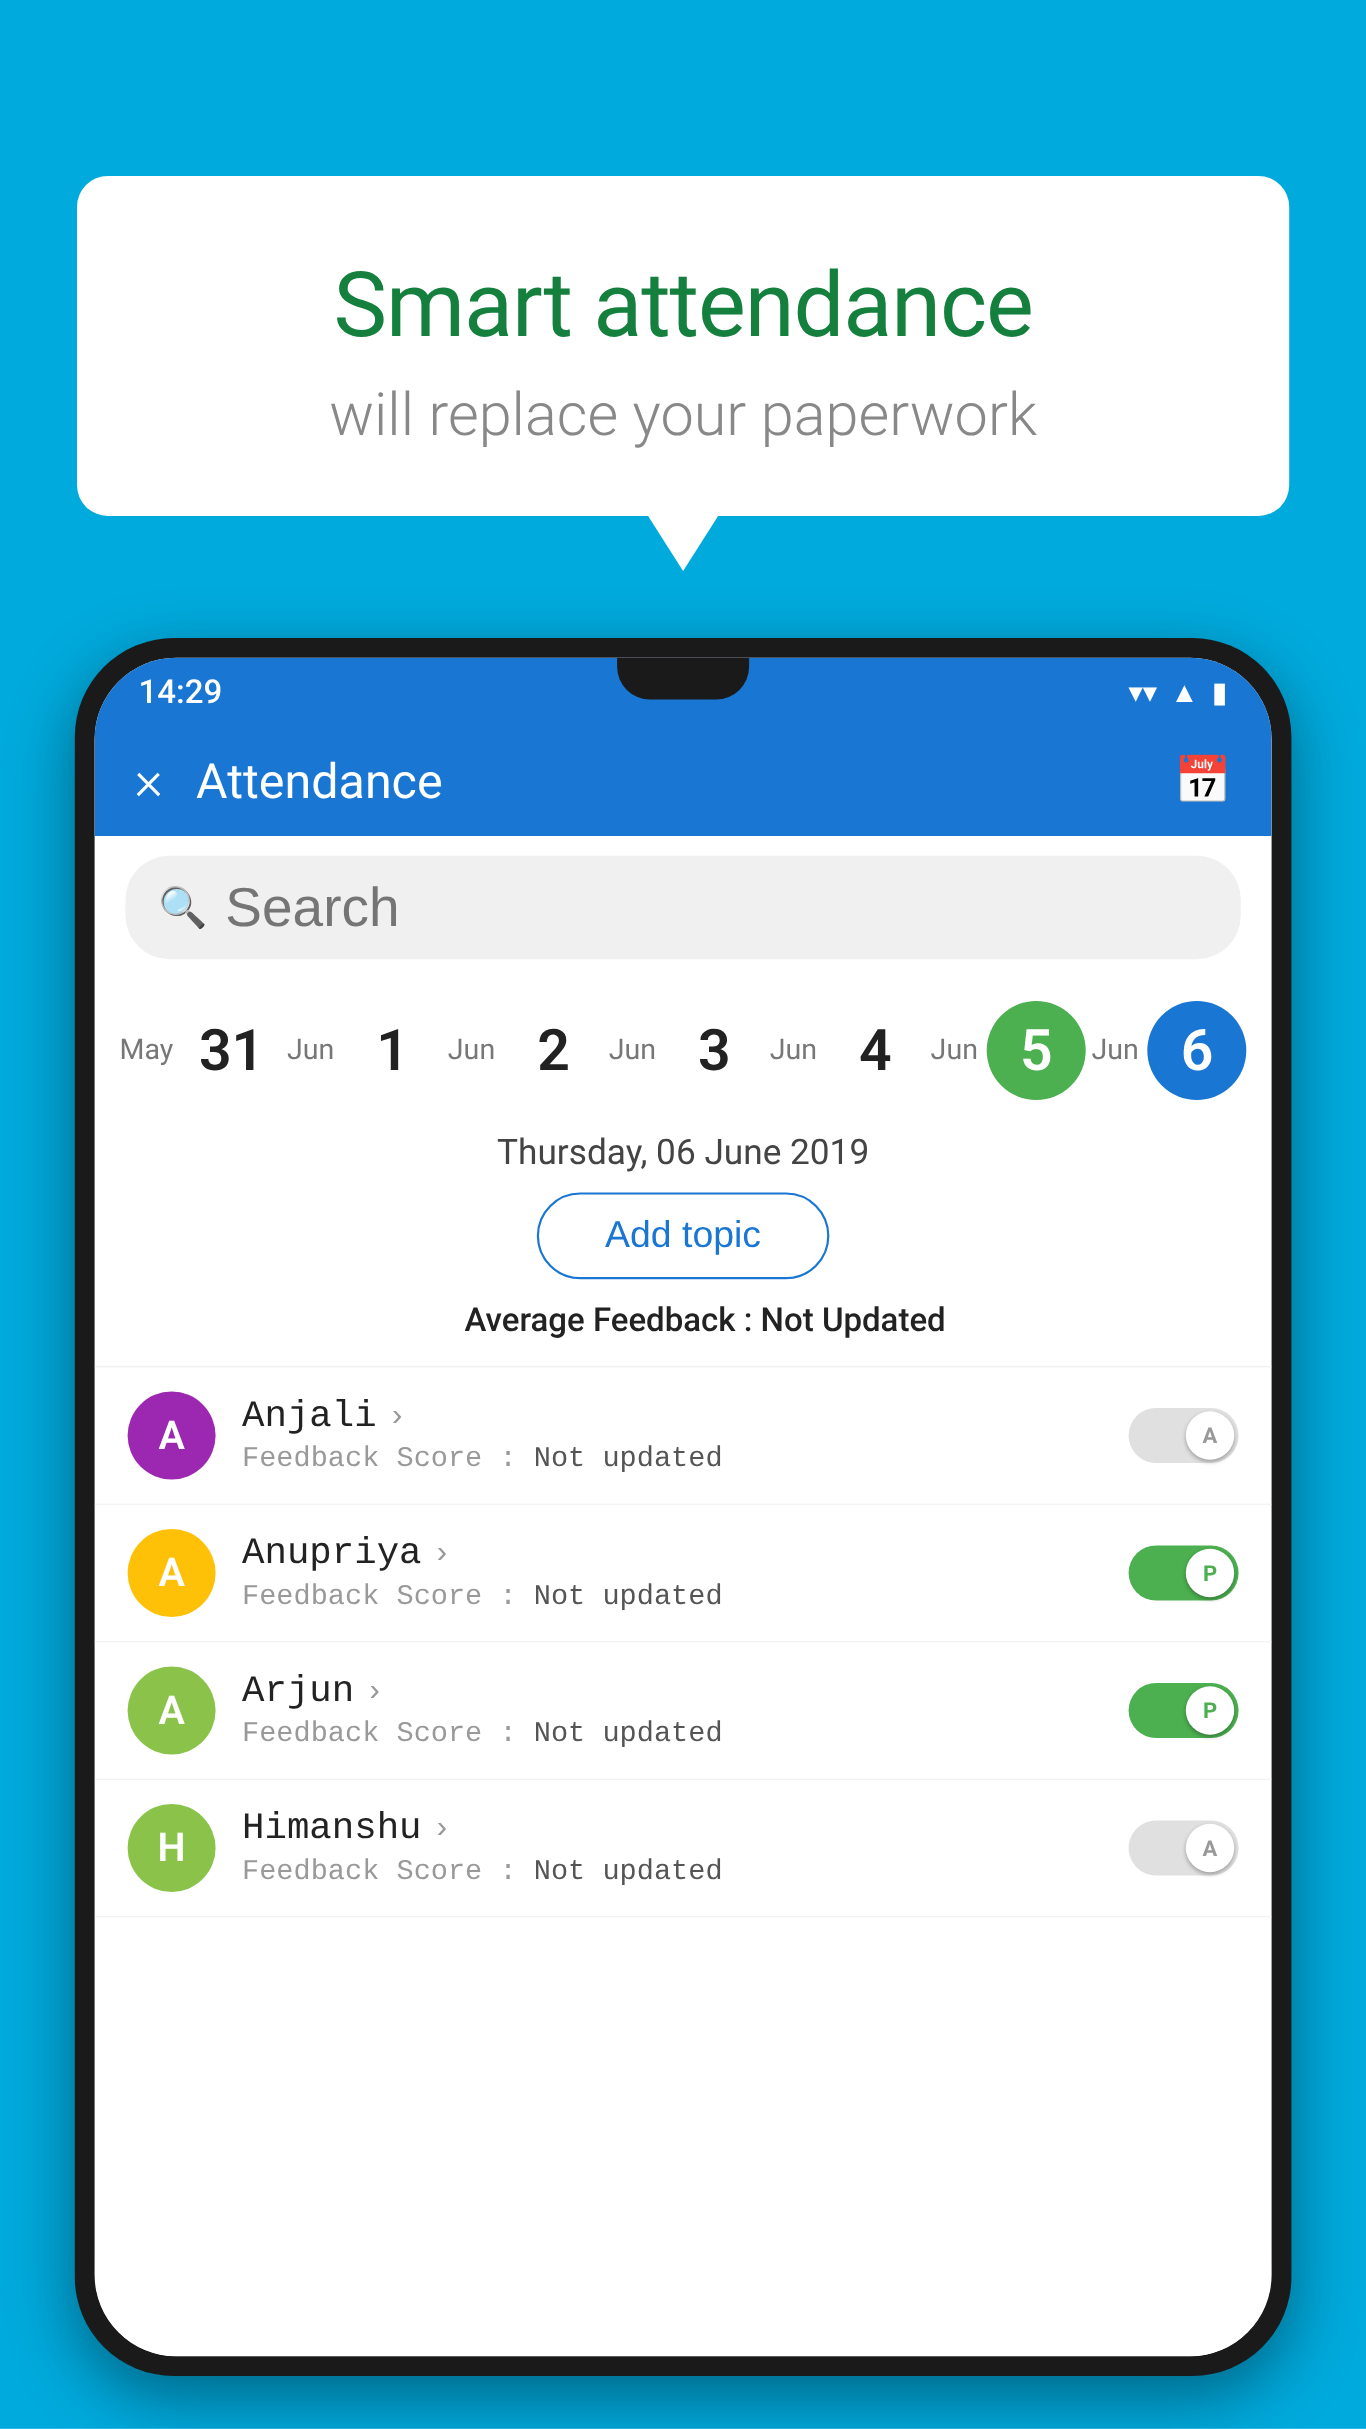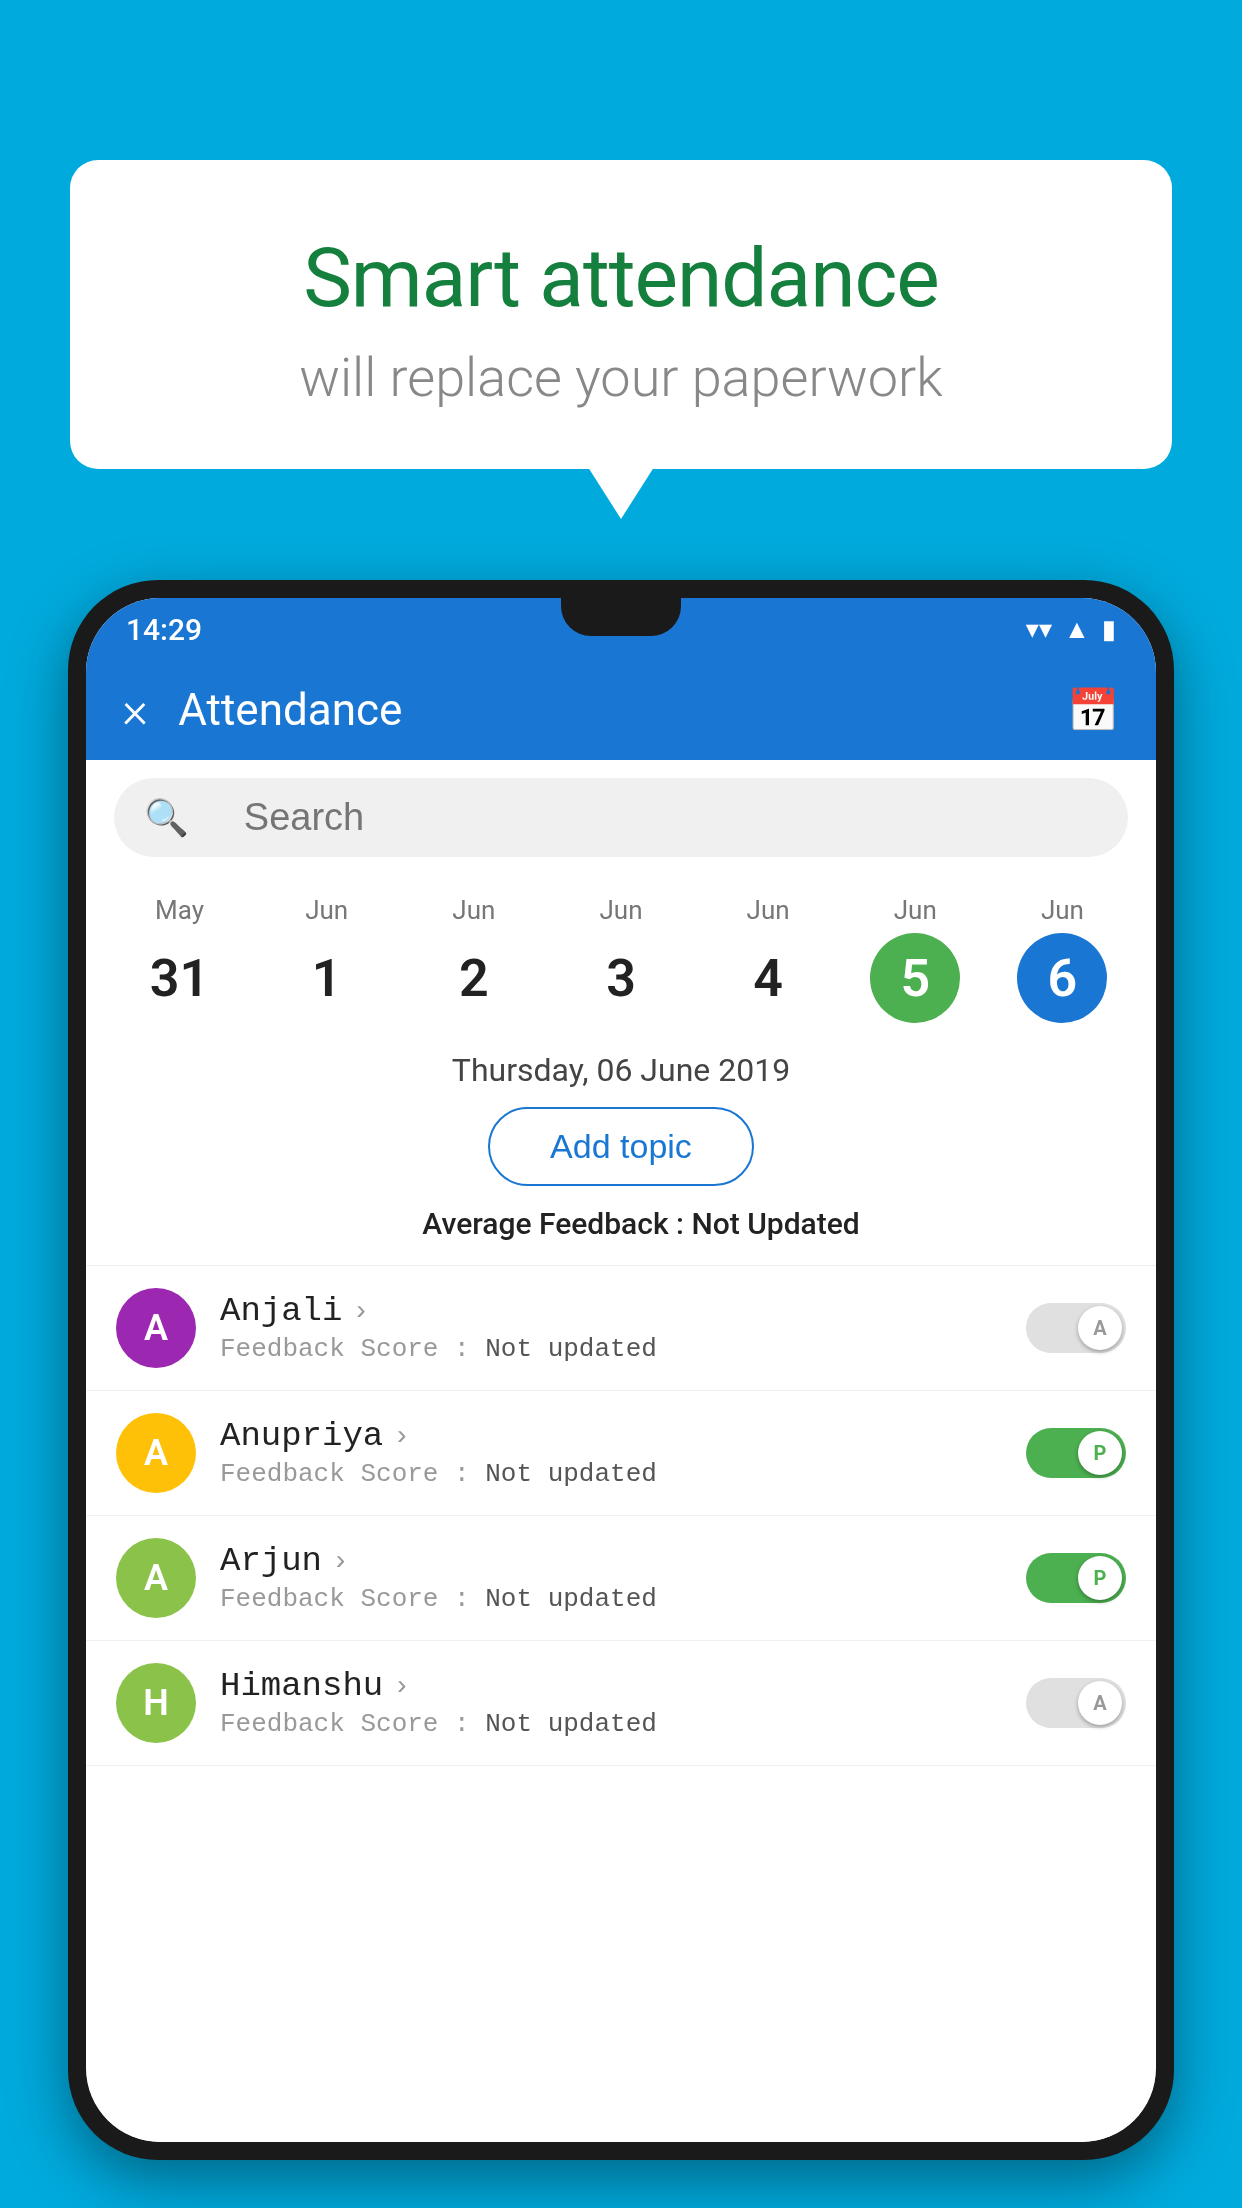--- a/index.html
+++ b/index.html
@@ -166,40 +166,38 @@
       padding: 18px 30px;
     }
 
     .search-icon {
       color: #999;
       font-size: 36px;
       margin-right: 16px;
     }
 
     .search-input {
-      font-size: 38px;
+      font-size: 50px;
       color: #a21caf;
       background: none;
       border: none;
       outline: none;
       flex: 1;
-      margin-left: 39px;
     }
 
     
     .calendar-strip {
       display: flex;
       justify-content: space-around;
       align-items: center;
       padding: 20px 20px 0;
     }
 
     .day-item {
       display: flex;
-      flex-direction: column;
       align-items: center;
       gap: 8px;
     }
 
     .day-month {
       font-size: 26px;
       color: #777;
       font-weight: 400;
     }
 

